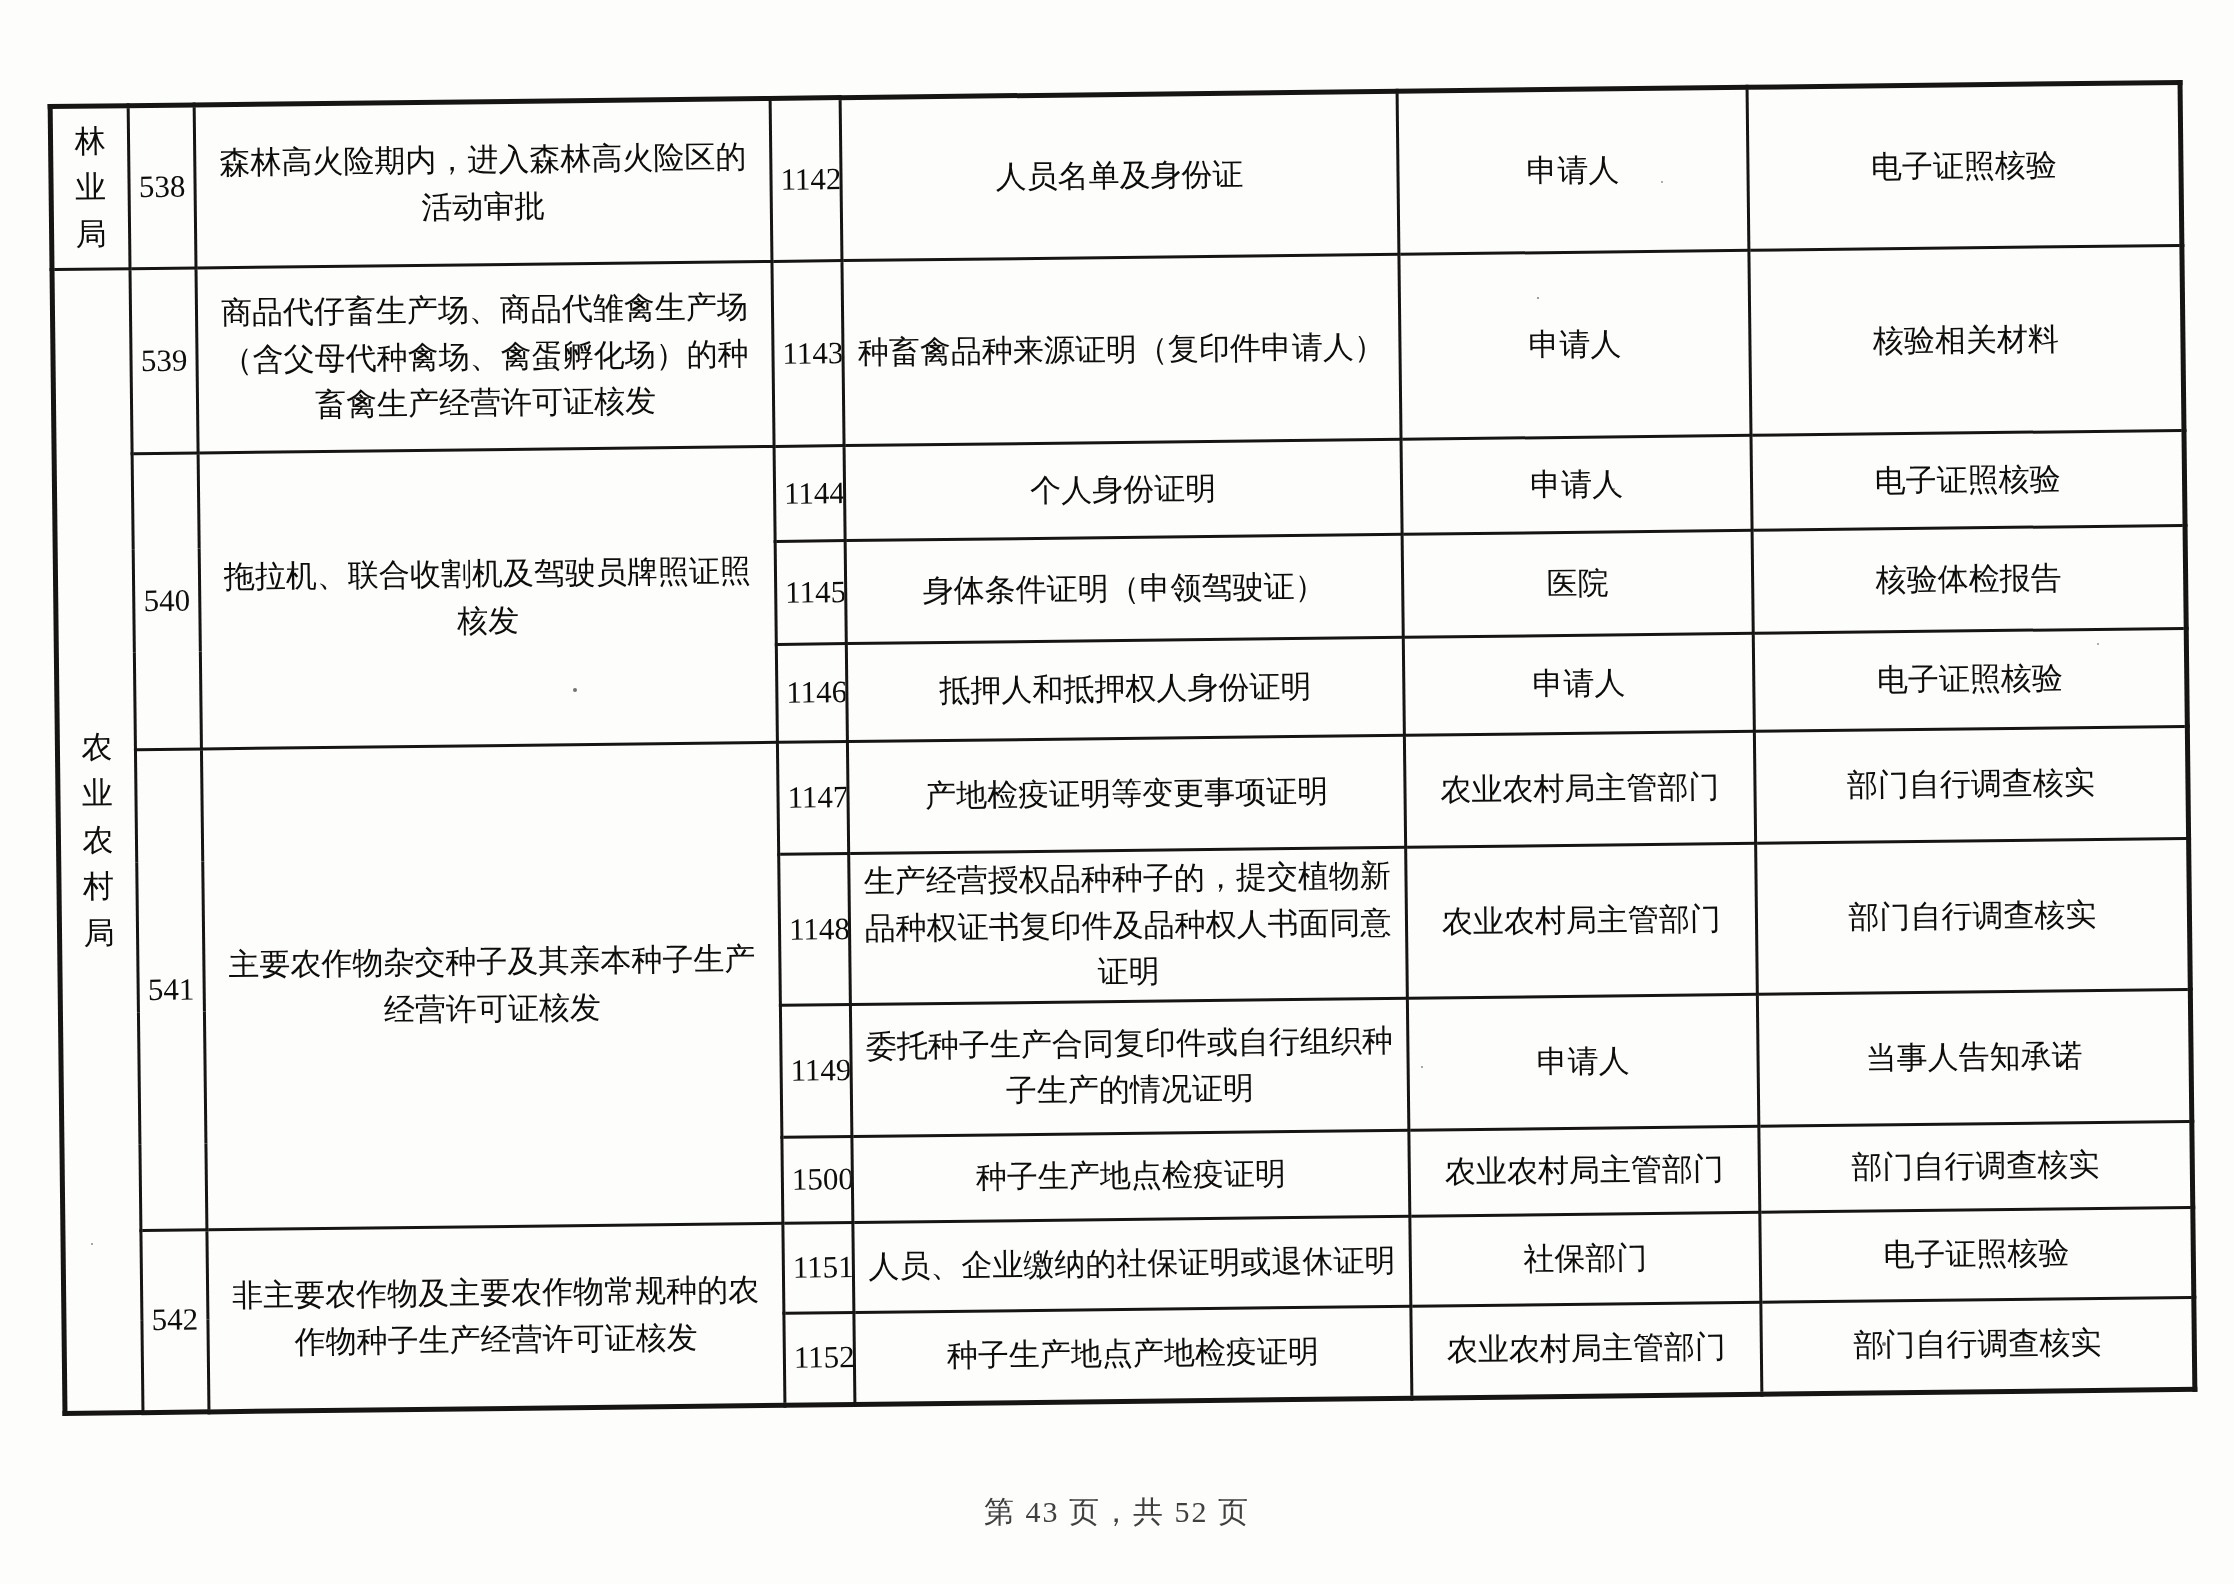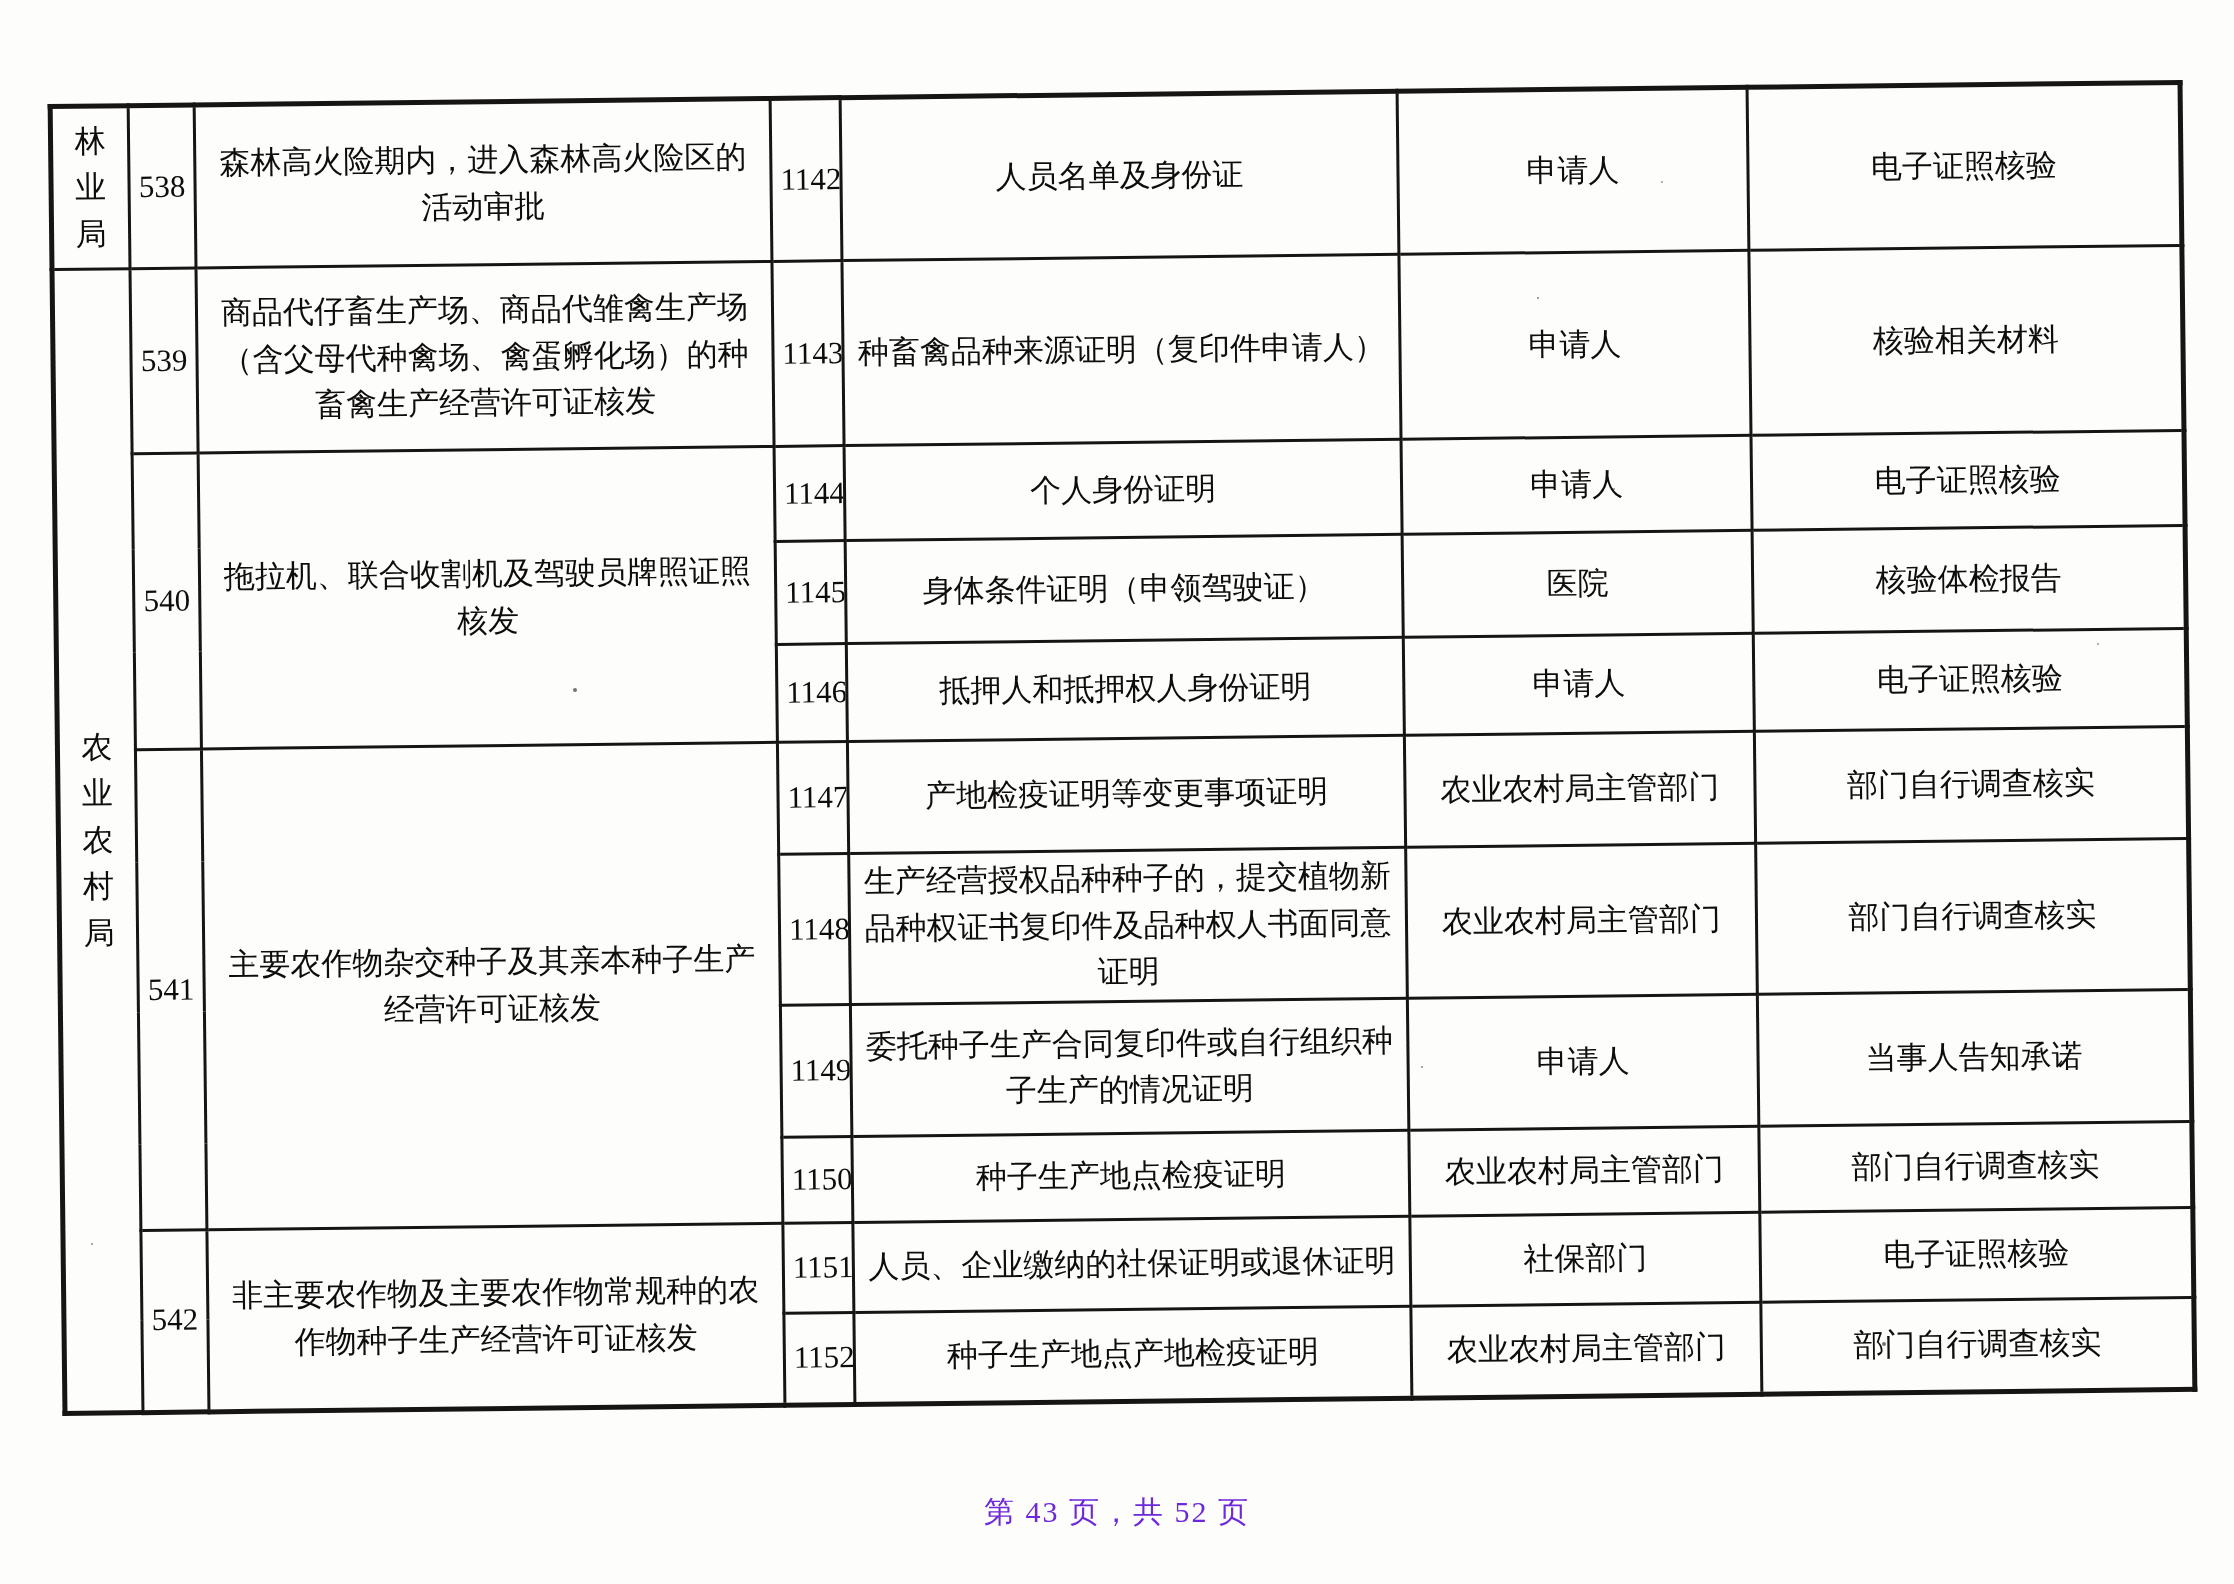--- a/index.html
+++ b/index.html
@@ -70,21 +70,21 @@
   tr.r10 { height: 90px; }
   tr.r11 { height: 92px; }
   .footer {
     position: absolute;
     left: 0;
     width: 100%;
     top: 1492px;
     text-align: center;
     font-size: 30px;
     letter-spacing: 2px;
-    color: #6d28d9;
+    color: #404040;
   }
   .speck {
     position: absolute;
     left: 573px;
     top: 688px;
     width: 4px;
     height: 4px;
     border-radius: 50%;
     background: rgba(25,23,20,0.6);
     box-shadow:
@@ -167,21 +167,21 @@
         <td class="c-src">农业农村局主管部门</td>
         <td class="c-method">部门自行调查核实</td>
       </tr>
       <tr class="r8">
         <td class="c-subno">1149</td>
         <td class="c-cert">委托种子生产合同复印件或自行组织种子生产的情况证明</td>
         <td class="c-src">申请人</td>
         <td class="c-method">当事人告知承诺</td>
       </tr>
       <tr class="r9">
-        <td class="c-subno">1150</td>
+        <td class="c-subno">1500</td>
         <td class="c-cert">种子生产地点检疫证明</td>
         <td class="c-src">农业农村局主管部门</td>
         <td class="c-method">部门自行调查核实</td>
       </tr>
       <tr class="r10">
         <td class="c-no" rowspan="2">542</td>
         <td class="c-item" rowspan="2">非主要农作物及主要农作物常规种的农作物种子生产经营许可证核发</td>
         <td class="c-subno">1151</td>
         <td class="c-cert">人员、企业缴纳的社保证明或退休证明</td>
         <td class="c-src">社保部门</td>

